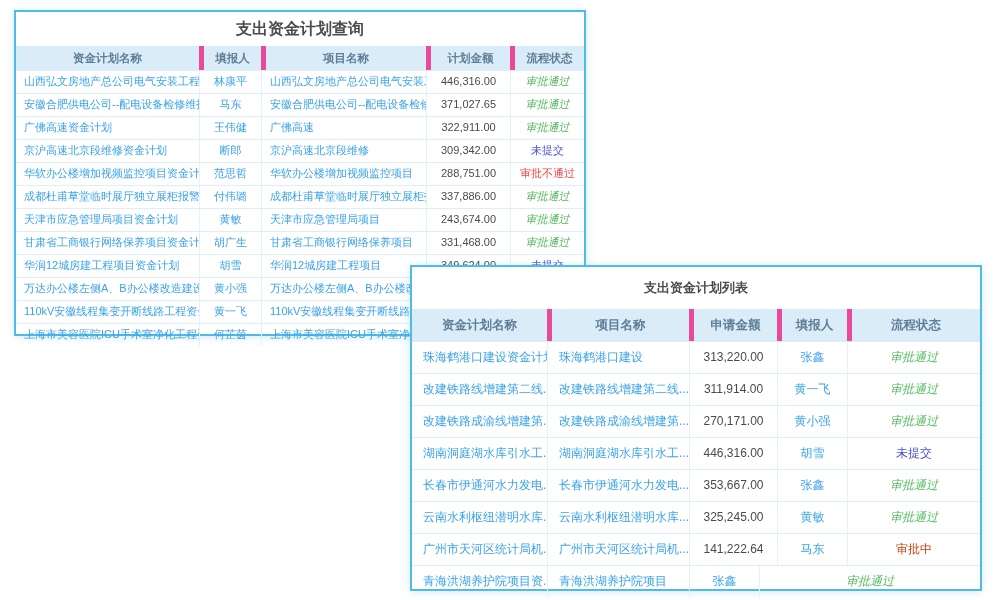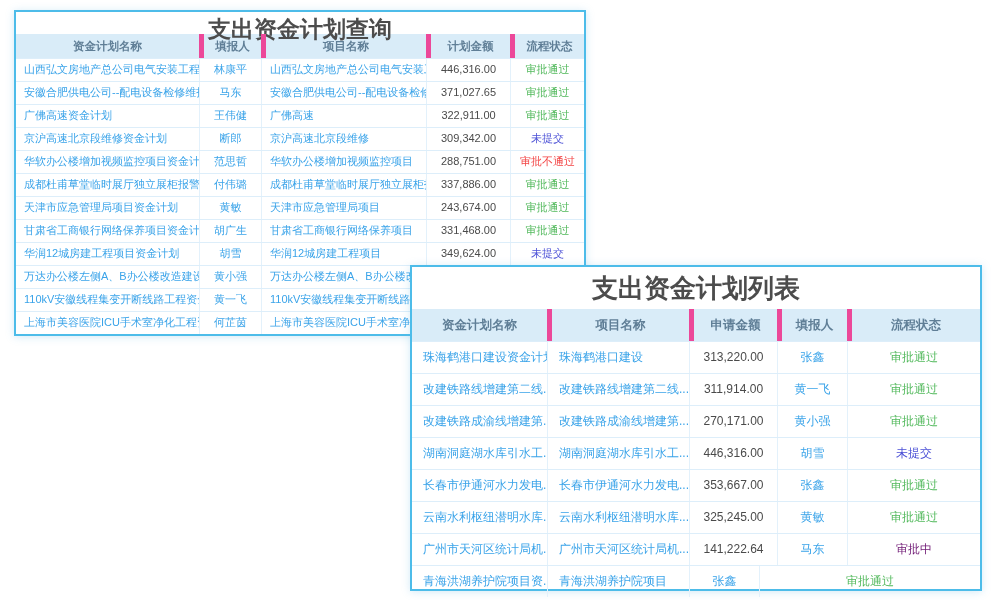--- a/index.html
+++ b/index.html
@@ -5,22 +5,22 @@
   html,body{margin:0;padding:0;background:#fff;}
   .page{position:relative;width:1000px;height:600px;background:#ffffff;overflow:hidden;
         font-family:"Liberation Sans","DejaVu Sans",sans-serif;}
 
   .panel{position:absolute;background:#fff;border:2px solid #4dbce9;
          box-shadow:0 1px 8px rgba(96,180,225,.28);box-sizing:border-box;}
   .panel-query{left:14px;top:10px;width:572px;height:326px;z-index:1;}
   .panel-list{left:410px;top:265px;width:572px;height:326px;z-index:2;}
 
   .panel-title{margin:0;text-align:center;font-weight:bold;color:#4c4c4c;}
-  .panel-query .panel-title{font-size:23px;line-height:34px;height:22px;border-radius:11px;}
-  .panel-list  .panel-title{font-size:26px;line-height:42px;height:42px;}
+  .panel-query .panel-title{font-size:16px;line-height:34px;height:34px;border-radius:11px;}
+  .panel-list  .panel-title{font-size:13px;line-height:42px;height:42px;}
 
   .tbl{width:100%;}
   .thead{display:flex;background:#d9ecf8;color:#5f7e96;font-weight:bold;}
   .panel-query .thead{height:24px;line-height:24px;font-size:11.5px;}
   .panel-list  .thead{height:32px;line-height:32px;font-size:12.5px;}
   .th{box-sizing:border-box;text-align:center;overflow:hidden;white-space:nowrap;}
   .th + .th{border-left:5px solid #ec4899;}
 
   .tr{display:flex;border-top:1px solid #ddeefa;}
   .panel-query .tr{height:22px;line-height:21px;font-size:11px;}
@@ -41,24 +41,24 @@
   .panel-query .w5{flex:1;}
 
   
   .panel-list .w1{width:135px;flex:none;}
   .panel-list .w2{width:142px;flex:none;}
   .panel-list .w3{width:88px;flex:none;}
   .panel-list .w4{width:70px;flex:none;}
   .panel-list .w5{flex:1;}
   .panel-list .left{padding-left:11px;}
 
-  .status-approved{color:#52b95c;}
+  .status-approved{color:#52b95c;font-style:italic;}
   .status-rejected{color:#f34545;}
   .status-draft{color:#4b50d6;}
-  .status-pending{color:#701a75;}
+  .status-pending{color:#c2410c;}
 </style>
 </head>
 <body>
 
 <div class="page">
 
   <section class="panel panel-query">
     <h1 class="panel-title">支出资金计划查询</h1>
     <div class="tbl">
       <div class="thead">

